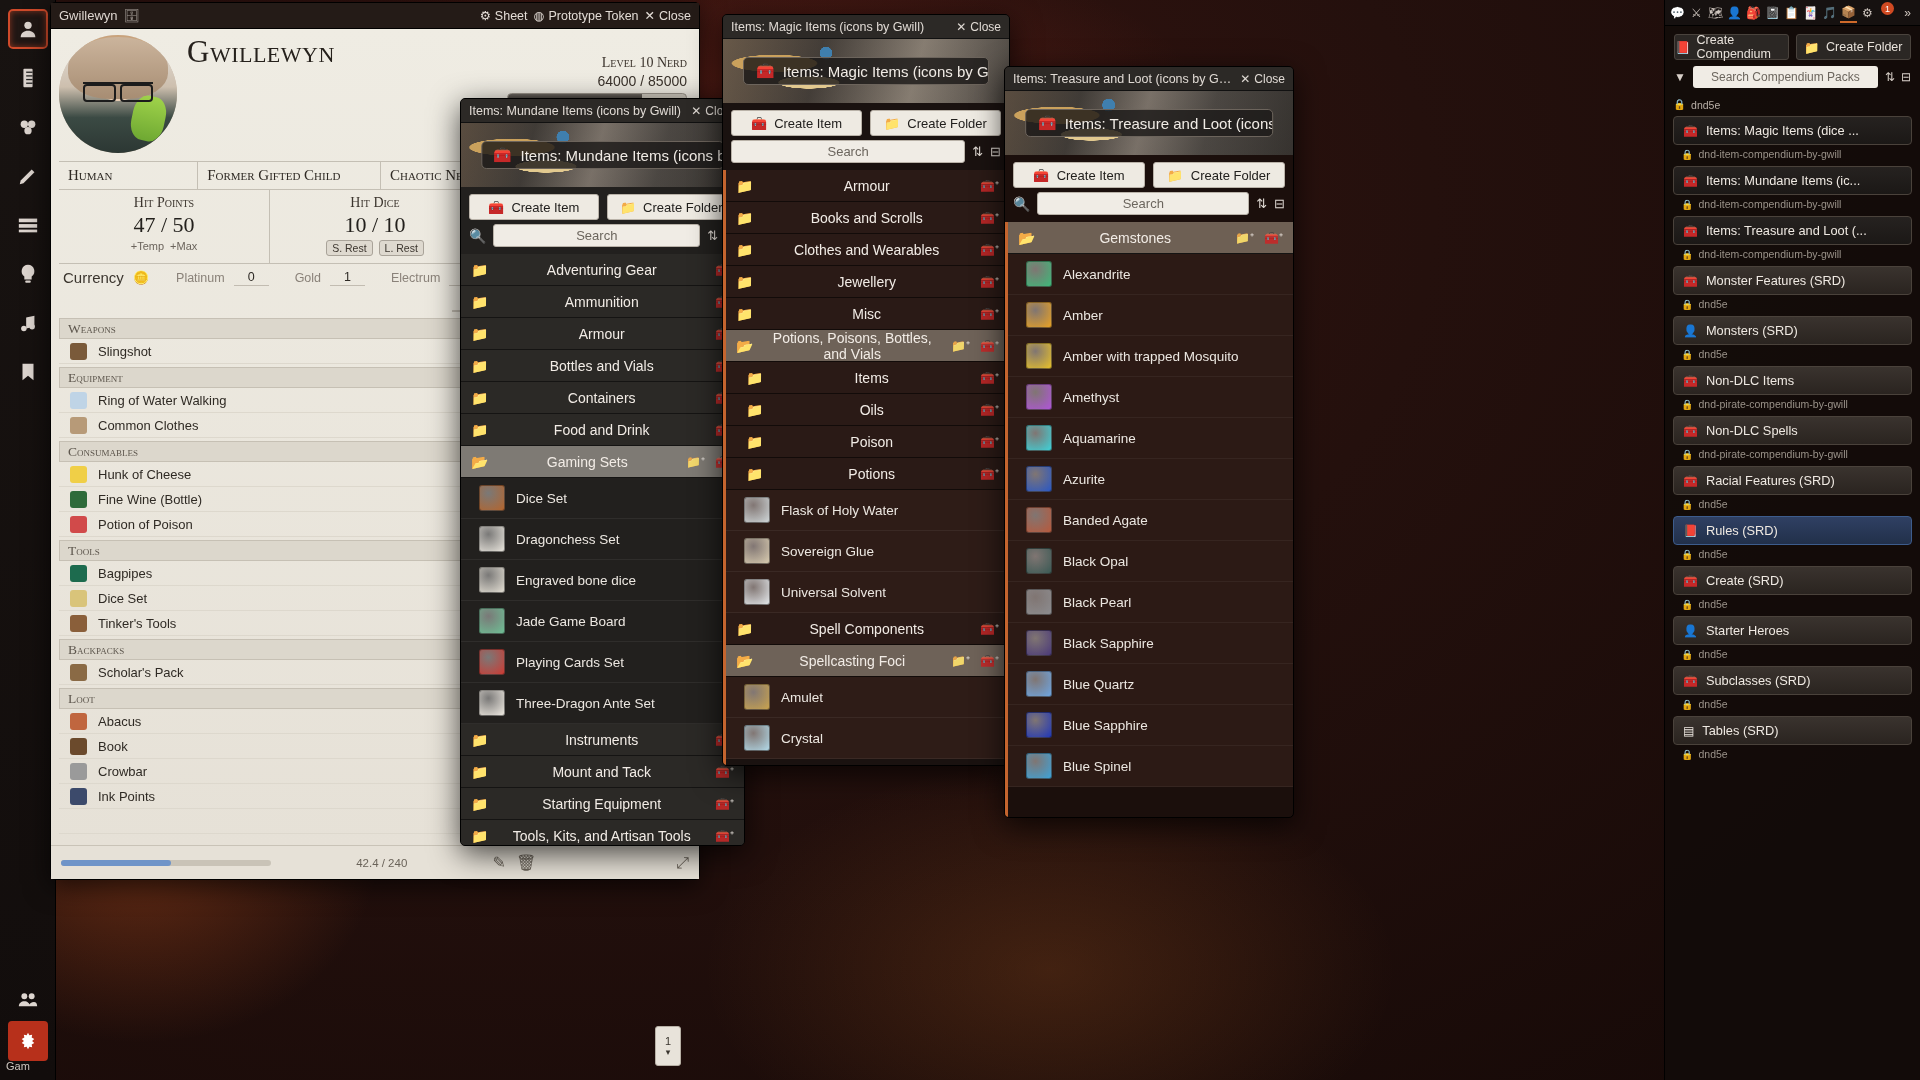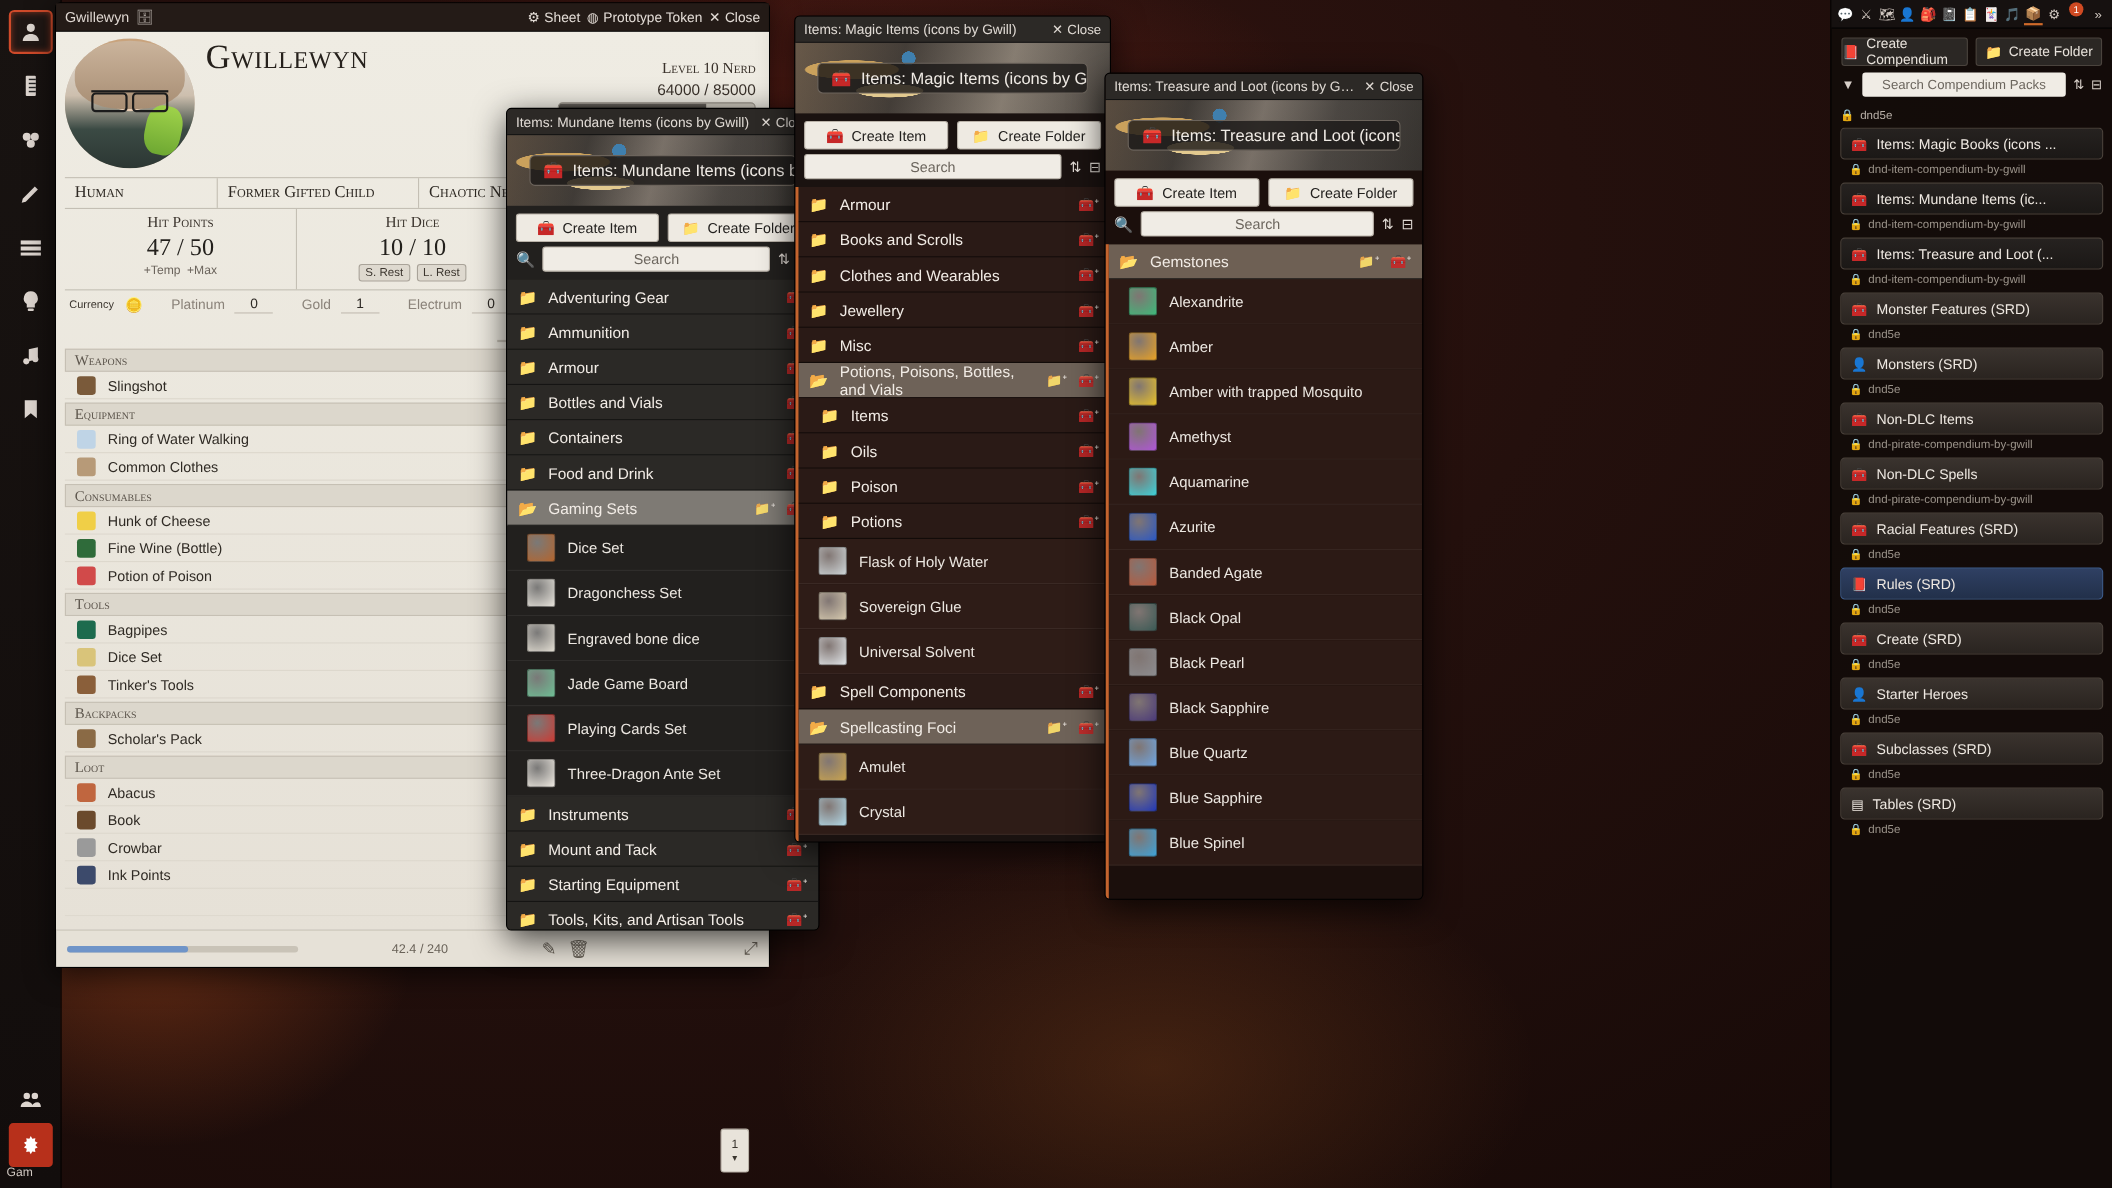--- a/index.html
+++ b/index.html
@@ -83,21 +83,21 @@
   .stat .val { font-family:"Liberation Serif",serif; font-size:22px; color:#23201c; margin-top:1px; }
   .stat .sub { font-size:11px; color:#6b645c; margin-top:2px; display:flex; gap:6px; justify-content:center; }
   .restbtn { border:1px solid #a9a399; background:#ded9cf; border-radius:3px; padding:1px 5px; font-size:10.5px; color:#3b352e;}
 
   .tabs { display:flex; gap:26px; padding:8px 14px 0 14px; }
   .tab { font-family:"Liberation Serif",serif; font-variant:small-caps; font-size:18px;
     color:#4a423a; padding-bottom:4px; border-bottom:2px solid #c1bbb0; }
   .tab.on { color:#9b2f22; border-bottom:2px solid #b33a25; background:rgba(190,60,40,.13); }
 
   .currency { display:flex; align-items:center; padding:5px 12px; gap:10px; font-size:13px; color:#3b352e; }
-  .currency .ctitle { font-size:10px; }
+  .currency .ctitle { font-size:15px; }
   .currency .cell { display:flex; align-items:center; gap:9px; margin-left:16px; color:#8a8279; font-size:12.5px;}
   .currency .cell b { color:#2e2a25; font-weight:400; border-bottom:1px solid #c2bcb1; padding:0 14px 1px 14px;}
 
   .colhdr { display:flex; justify-content:flex-end; gap:34px; padding:2px 14px 3px;
     font-size:12px; color:#6f6860; }
   .colhdr span { border-bottom:2px solid #c3bdb2; padding:0 24px 3px; }
 
   .inv { padding:0 8px 0 8px; overflow:hidden; }
   .grp { display:flex; align-items:center; background:#dcd7cc; border:1px solid #c6c0b4;
     margin-top:3px; height:21px; padding:0 8px; font-family:"Liberation Serif",serif;
@@ -142,21 +142,21 @@
     border-radius:3px; display:flex; align-items:center; justify-content:center; gap:7px; font-size:13px; }
   .searchrow { display:flex; align-items:center; gap:7px; padding:0 8px 7px; }
   .searchrow .sicon { color:#ded8d2; font-size:14px; }
   .sinput { flex:1; height:23px; background:#f0ece5; border:1px solid #b9b2a8; border-radius:3px;
     color:#6c665e; font-size:13px; display:flex; align-items:center; justify-content:center; }
   .srtic { display:flex; gap:7px; color:#ded8d2; font-size:13px; }
   .wlist { flex:1; overflow:hidden; }
   .fldr { display:flex; align-items:center; height:32px; padding:0 10px; gap:10px;
     color:#f2ece6; font-size:14px; background:#2b2926; border-bottom:1px solid #151413; }
   .fldr.sel { background:#7e7a74; }
-  .fldr .fsp { flex:1; }
+  .fldr .fsp { flex:1;text-align:center; }
   .fldr .ac { opacity:.9; font-size:12px; }
   .ent { display:flex; align-items:center; height:41px; padding:0 10px 0 18px; gap:11px;
     color:#ece7e1; font-size:13.5px; border-bottom:1px solid rgba(255,255,255,.06); }
   .ent .ei { width:26px; height:26px; flex:0 0 auto; border-radius:3px; }
 
   
   .win.magic { background:#1a1210; }
   .win.magic .fldr { background:#2a1a16; border-bottom:1px solid #120b09; }
   .win.magic .fldr.sel { background:#6e6258; }
   .win.magic .ent { background:#2e1c17; }
@@ -944,21 +944,21 @@
         </span>
     </div>
     <div class="firstrow">
       <span>🔒</span>
       <span>dnd5e</span>
     </div>
     <div class="side-list" id="side-list">
   <div class="pack dark">
     <div class="hdr">
       <span class="picon">🧰</span>
-      <span class="ptxt">Items: Magic Books (icons ...</span>
+      <span class="ptxt">Items: Magic Items (dice ...</span>
     </div>
     <div class="sub">
       <span class="lk">🔒</span>
       <span>dnd-item-compendium-by-gwill</span>
     </div>
   </div>
   <div class="pack dark">
     <div class="hdr">
       <span class="picon">🧰</span>
       <span class="ptxt">Items: Mundane Items (ic...</span>

